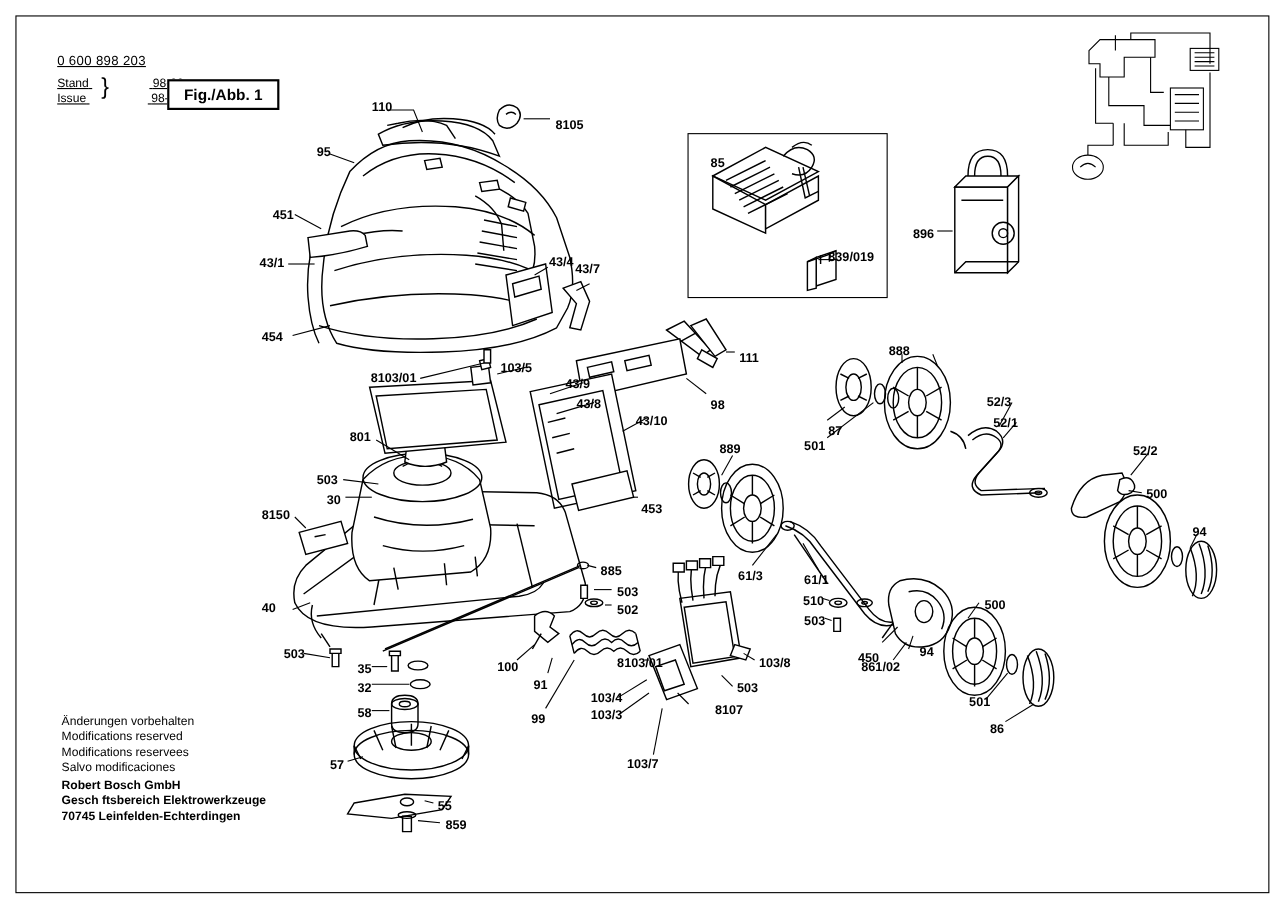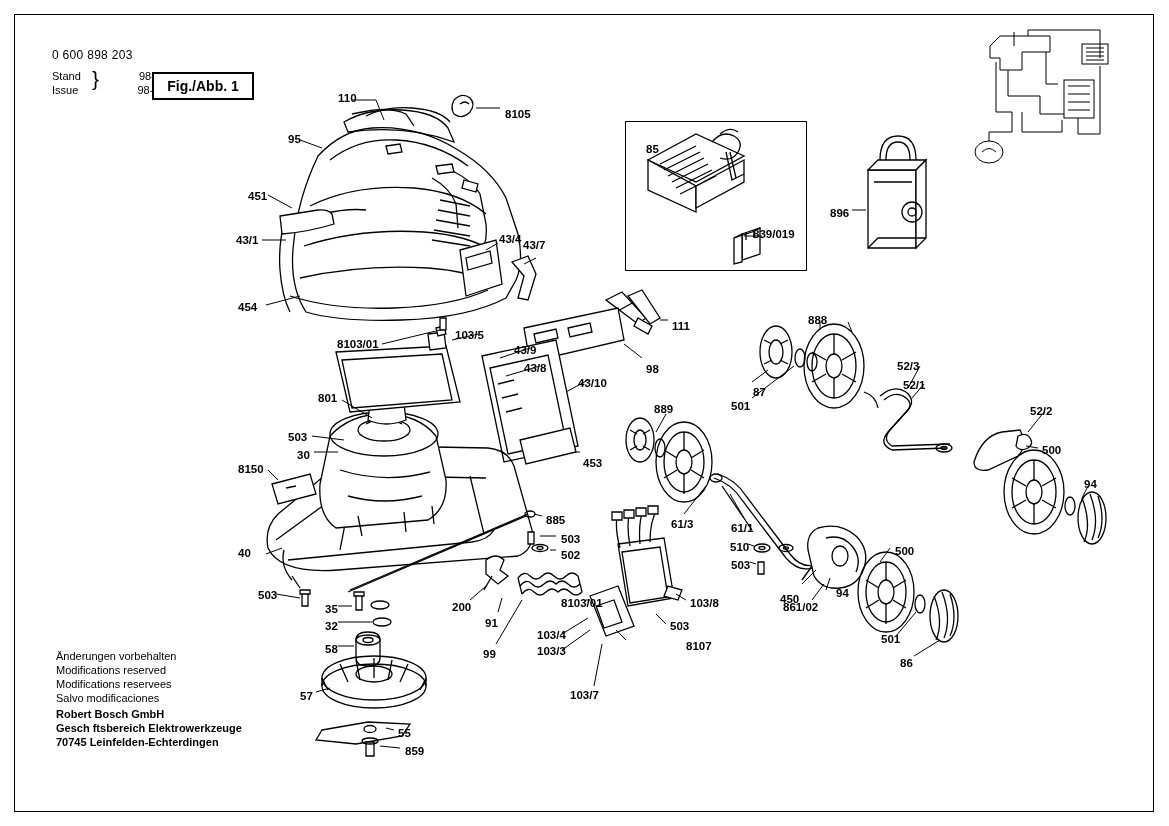--- a/index.html
+++ b/index.html
@@ -8,21 +8,21 @@
     position:relative;
     width:1169px;height:826px;
     background:#ffffff;
     overflow:hidden;
   }
   .border-frame{
     position:absolute;left:14px;top:14px;width:1140px;height:798px;
     border:1px solid #000;
     box-sizing:border-box;
   }
-  .hdr{position:absolute;font-size:11px;color:#000;white-space:nowrap;}
+  .hdr{position:absolute;font-size:11px;color:#000;white-space:nowrap;text-decoration:underline;}
   #partno{left:52px;top:48px;font-size:12px;letter-spacing:.3px;}
   #stand-row{left:52px;top:70px;font-size:11px;}
   #issue-row{left:52px;top:84px;font-size:11px;}
   #brace{position:absolute;left:92px;top:68px;font-size:21px;line-height:21px;color:#000;}
   #figbox{
     position:absolute;left:152px;top:72px;width:98px;height:24px;
     border:2px solid #000;background:#fff;
     display:flex;align-items:center;justify-content:center;
     font-weight:bold;font-size:14px;color:#000;
   }
@@ -450,30 +450,30 @@
       <div class="lbl" style="left: 561px; top: 549px;">502</div>
       <div class="lbl" style="left: 730px; top: 541px;">510</div>
       <div class="lbl" style="left: 895px; top: 545px;">500</div>
       <div class="lbl" style="left: 238px; top: 547px;">40</div>
       <div class="lbl" style="left: 731px; top: 559px;">503</div>
       <div class="lbl" style="left: 780px; top: 580px; margin-top: 13px;">450</div>
       <div class="lbl" style="left: 836px; top: 587px;">94</div>
       <div class="lbl" style="left: 258px; top: 589px;">503</div>
       <div class="lbl" style="left: 783px; top: 601px;">861/02</div>
       <div class="lbl" style="left: 325px; top: 603px;">35</div>
-      <div class="lbl" style="left: 452px; top: 601px;">200</div>
+      <div class="lbl" style="left: 452px; top: 601px;">100</div>
       <div class="lbl" style="left: 561px; top: 597px;">8103/01</div>
       <div class="lbl" style="left: 690px; top: 597px;">103/8</div>
       <div class="lbl" style="left: 325px; top: 620px;">32</div>
       <div class="lbl" style="left: 485px; top: 617px;">91</div>
       <div class="lbl" style="left: 670px; top: 620px;">503</div>
       <div class="lbl" style="left: 881px; top: 633px;">501</div>
       <div class="lbl" style="left: 325px; top: 643px;">58</div>
       <div class="lbl" style="left: 537px; top: 629px;">103/4</div>
-      <div class="lbl" style="left: 666px; top: 640px; padding-left: 20px;">8107</div>
+      <div class="lbl" style="left: 630px; top: 640px; padding-left: 20px;">8107</div>
       <div class="lbl" style="left: 537px; top: 645px;">103/3</div>
       <div class="lbl" style="left: 483px; top: 648px;">99</div>
       <div class="lbl" style="left: 900px; top: 657px;">86</div>
       <div class="lbl" style="left: 570px; top: 689px;">103/7</div>
       <div class="lbl" style="left: 300px; top: 690px;">57</div>
       <div class="lbl" style="left: 398px; top: 727px;">55</div>
       <div class="lbl" style="left: 405px; top: 745px;">859</div>
     </div>
 
   <div class="footer" style="top:650px">Änderungen vorbehalten</div>

